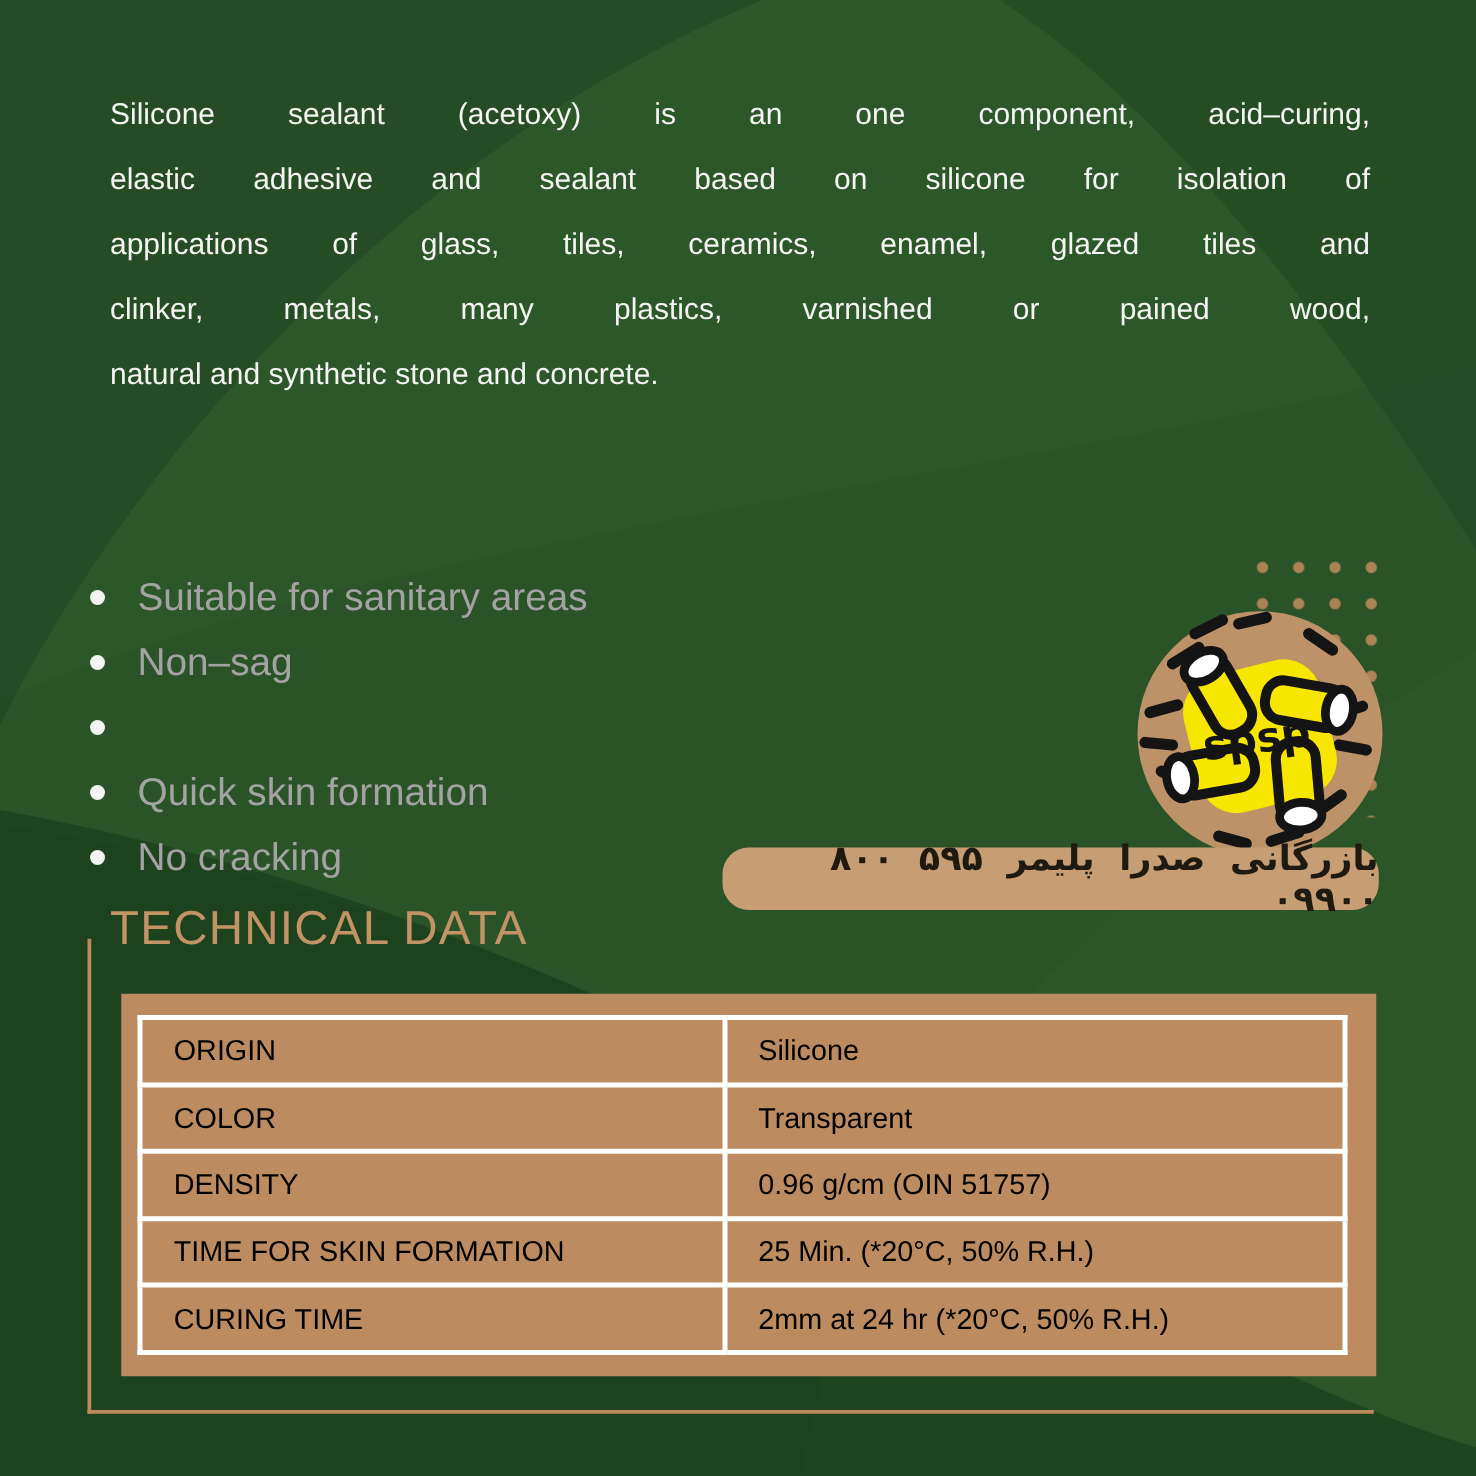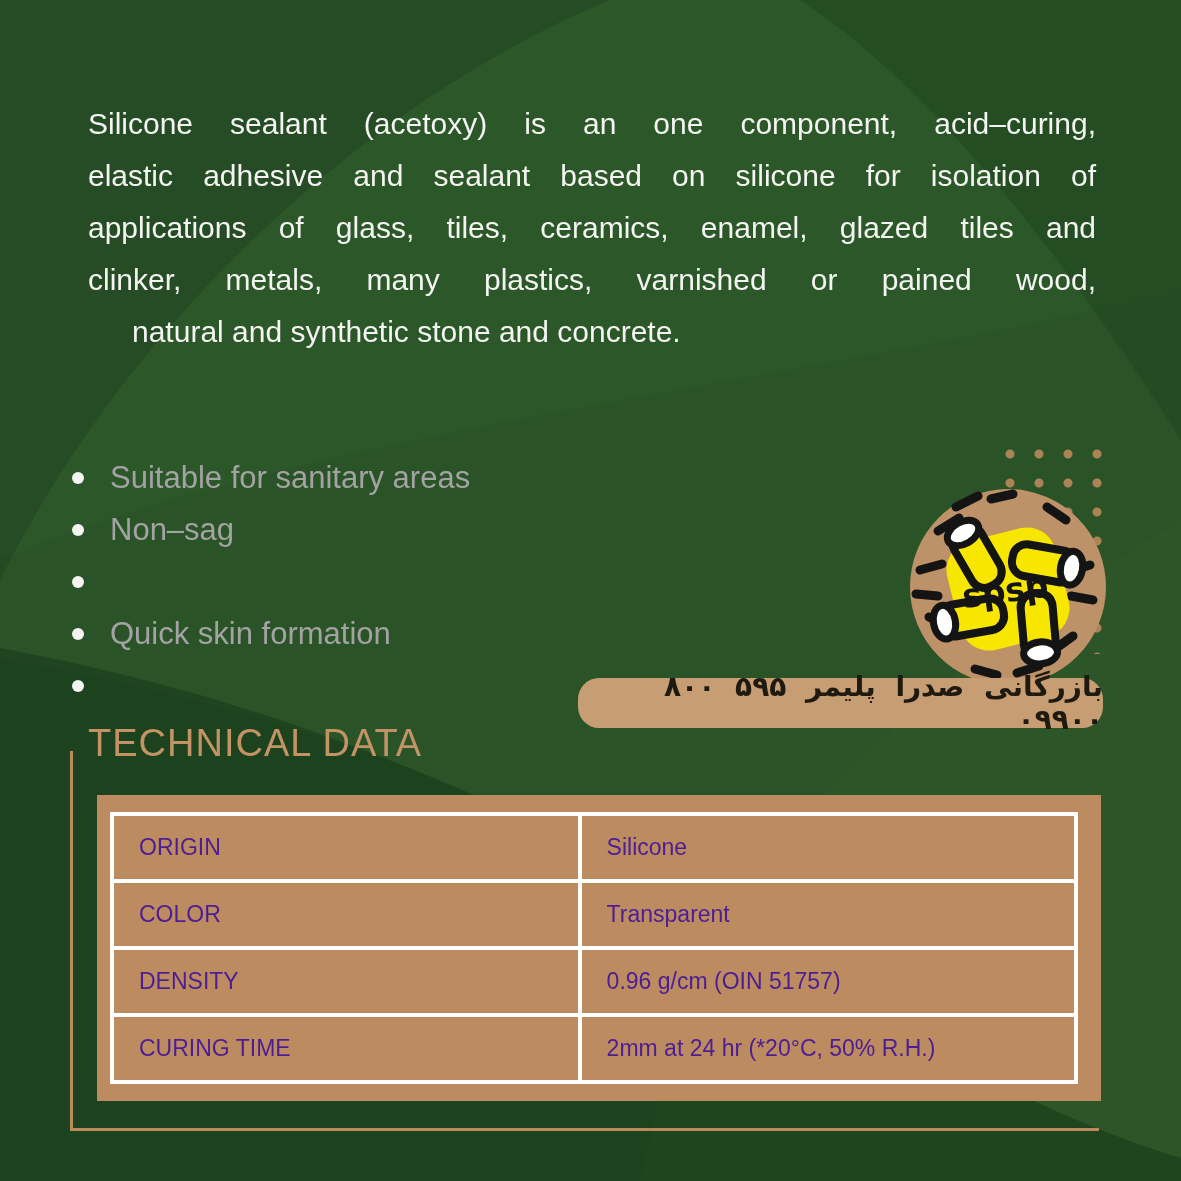--- a/index.html
+++ b/index.html
@@ -5,25 +5,25 @@
   html,body{margin:0;padding:0;background:#111;}
   #stage{
     position:relative;width:1181px;height:1181px;overflow:hidden;
     background:#2a5327;
     font-family:"Liberation Sans",sans-serif;
   }
   #bg-art{position:absolute;left:0;top:0;width:100%;height:100%;}
 
   
   .intro{
-    position:absolute;left:88px;top:98px;width:1008px;
-    color:#f4f4f2;font-size:30px;line-height:52px;
+    position:absolute;left:88px;top:66px;width:1008px;
+    color:#f4f4f2;font-size:24px;line-height:52px;
   }
   .intro .pline{text-align:justify;text-align-last:justify;white-space:normal;}
-  .intro .pline.last{text-align:left;text-align-last:left;margin-left:44px;}
+  .intro .pline.last{text-align:left;text-align-last:left;}
 
   
   .features{position:absolute;left:72px;top:452px;color:#a3a3a3;}
   .feature-item{display:flex;align-items:center;height:52px;font-size:31px;}
   .bullet{width:12px;height:12px;border-radius:50%;background:#f4f4f2;margin-right:26px;flex:0 0 12px;}
 
   
   .dots{
     position:absolute;left:1002px;top:446px;width:118px;height:208px;
     background-image:radial-gradient(circle 4px at 8px 8px,#ab8355 4px,transparent 5px);
@@ -50,21 +50,21 @@
   .vline{position:absolute;left:70px;top:751px;width:3px;height:380px;background:#bb8a5c;}
   .hline{position:absolute;left:70px;top:1128px;width:1029px;height:3px;background:#bb8a5c;}
 
   
   .panel{position:absolute;left:97px;top:795px;width:1004px;height:306px;background:#bd8b60;}
   table.tech{
     position:absolute;left:13px;top:17px;width:968px;height:272px;
     border-collapse:collapse;table-layout:fixed;
   }
   table.tech td{
-    border:4px solid #ffffff;background:#bd8b60;color:#4c1d95;
+    border:4px solid #ffffff;background:#bd8b60;color:#000000;
     font-size:23px;padding:0 0 0 25px;vertical-align:middle;
   }
   td.lbl{width:45.5%;}
 </style>
 </head>
 <body>
 
 <div id="stage">
 
   <svg id="bg-art" viewBox="0 0 1181 1181" preserveAspectRatio="none">
@@ -96,20 +96,21 @@
     </div>
     <div class="feature-item">
       <span class="bullet"></span>
     </div>
     <div class="feature-item">
       <span class="bullet"></span>
       <span>Quick skin formation</span>
     </div>
     <div class="feature-item">
       <span class="bullet"></span>
+      <span>No cracking</span>
     </div>
   </div>
 
   <div class="dots"></div>
 
   <svg class="logo-svg" viewBox="0 0 220 220">
     <circle cx="110" cy="110" r="98" fill="#bd9268"></circle>
     <g stroke="#141414" stroke-width="9" stroke-linecap="round">
       <line x1="58" y1="30" x2="80" y2="19"></line>
       <line x1="93" y1="22" x2="115" y2="17"></line>
@@ -165,20 +166,24 @@
         </tr>
         <tr>
           <td class="lbl">COLOR</td>
           <td class="val">Transparent</td>
         </tr>
         <tr>
           <td class="lbl">DENSITY</td>
           <td class="val">0.96 g/cm (OIN 51757)</td>
         </tr>
         <tr>
+          <td class="lbl">TIME FOR SKIN FORMATION</td>
+          <td class="val">25 Min. (*20°C, 50% R.H.)</td>
+        </tr>
+        <tr>
           <td class="lbl">CURING TIME</td>
           <td class="val">2mm at 24 hr (*20°C, 50% R.H.)</td>
         </tr>
       </tbody>
     </table>
   </div>
 
 </div>
 
 </body></html>

